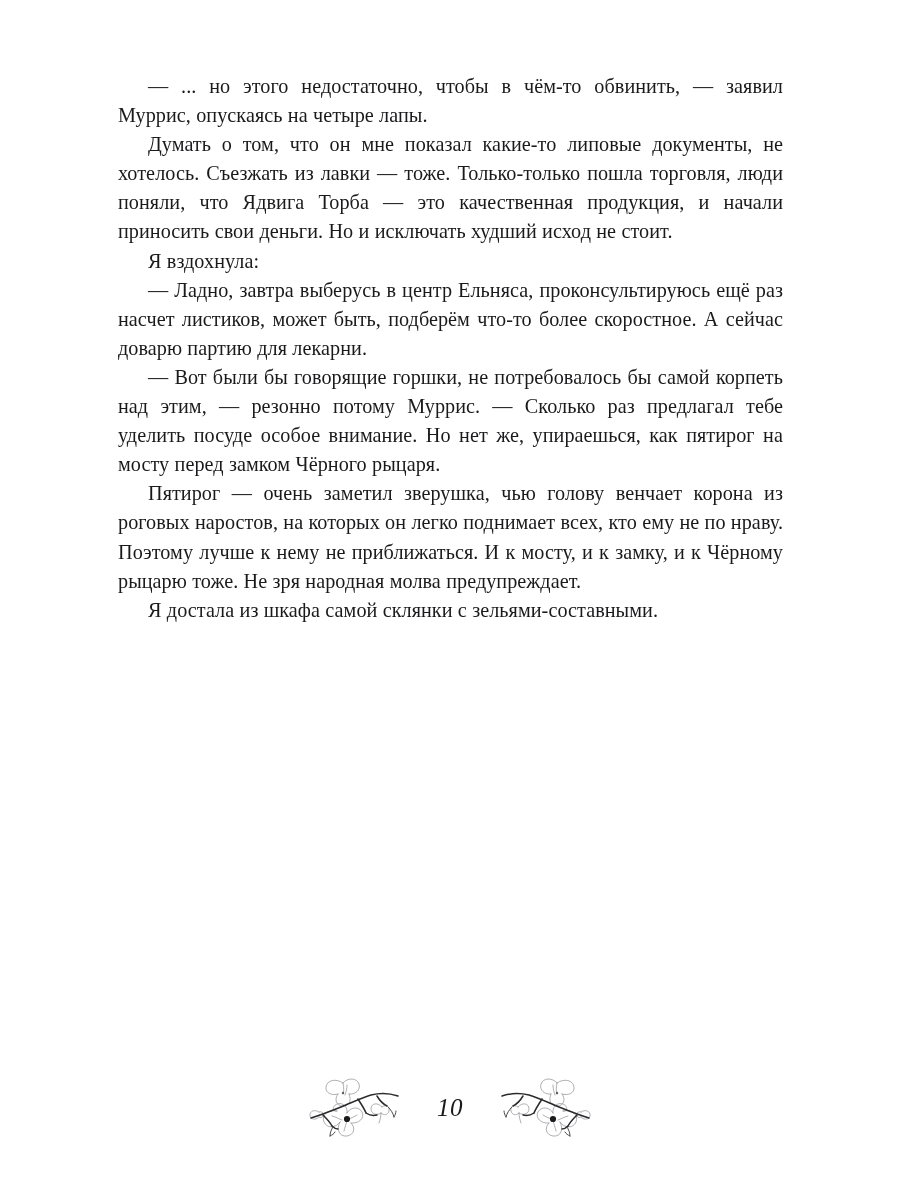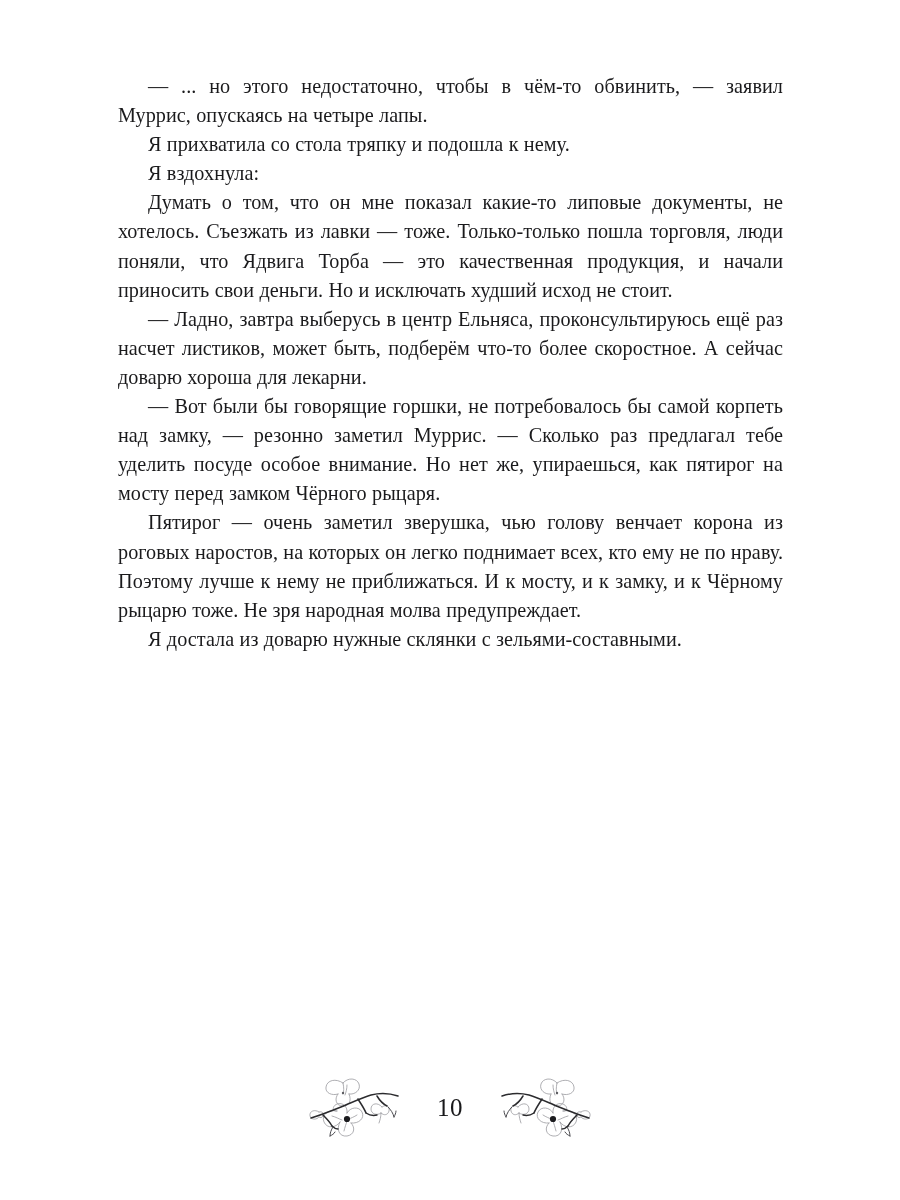--- a/index.html
+++ b/index.html
@@ -69,36 +69,36 @@
   }
 
   .page-number {
     font-family: "Liberation Serif", "DejaVu Serif", serif;
     font-size: 25px;
     color: #18181a;
     width: 86px;
     text-align: center;
     flex: 0 0 auto;
     letter-spacing: 0.5px;
+    font-style: italic;
   }
 </style>
 </head>
 <body>
 
 <div class="page">
 
   <div class="text-block">
     <p class="para">— ... но этого недостаточно, чтобы в чём-то обвинить, — заявил Муррис, опускаясь на четыре лапы.</p>
-    <p class="para">Я прихватила со стола тряпку и подошла к нему.</p>
+    <p class="para">Думать о том, что он мне показал какие-то липовые документы, не хотелось. Съезжать из лавки — тоже. Только-только пошла торговля, люди поняли, что Ядвига Торба — это качественная продукция, и начали приносить свои деньги. Но и исключать худший исход не стоит.</p>
     <p class="para">Я вздохнула:</p>
-    <p class="para">Думать о том, что он мне показал какие-то липовые документы, не хотелось. Съезжать из лавки — тоже. Только-только пошла торговля, люди поняли, что Ядвига Торба — это качественная продукция, и начали приносить свои деньги. Но и исключать худший исход не стоит.</p>
-    <p class="para">— Ладно, завтра выберусь в центр Ельняса, проконсультируюсь ещё раз насчет листиков, может быть, подберём что-то более скоростное. А сейчас доварю хороша для лекарни.</p>
-    <p class="para">— Вот были бы говорящие горшки, не потребовалось бы самой корпеть над замку, — резонно заметил Муррис. — Сколько раз предлагал тебе уделить посуде особое внимание. Но нет же, упираешься, как пятирог на мосту перед замком Чёрного рыцаря.</p>
+    <p class="para">— Ладно, завтра выберусь в центр Ельняса, проконсультируюсь ещё раз насчет листиков, может быть, подберём что-то более скоростное. А сейчас доварю партию для лекарни.</p>
+    <p class="para">— Вот были бы говорящие горшки, не потребовалось бы самой корпеть над этим, — резонно потому Муррис. — Сколько раз предлагал тебе уделить посуде особое внимание. Но нет же, упираешься, как пятирог на мосту перед замком Чёрного рыцаря.</p>
     <p class="para">Пятирог — очень заметил зверушка, чью голову венчает корона из роговых наростов, на которых он легко поднимает всех, кто ему не по нраву. Поэтому лучше к нему не приближаться. И к мосту, и к замку, и к Чёрному рыцарю тоже. Не зря народная молва предупреждает.</p>
-    <p class="para">Я достала из доварю нужные склянки с зельями-составными.</p>
+    <p class="para">Я достала из шкафа самой склянки с зельями-составными.</p>
   </div>
 
   <div class="footer">
 
     <svg class="ornament left" viewBox="0 0 104 74" xmlns="http://www.w3.org/2000/svg">
       <g fill="none" stroke="#9a9aa0" stroke-width="0.8" stroke-linecap="round" stroke-linejoin="round">
 
         <path d="M40 12 C33 7, 24 9, 23 16 C22 22, 29 25, 35 23"></path>
         <path d="M40 12 C45 6, 54 7, 56 13 C58 19, 52 24, 46 23"></path>
         <path d="M35 23 C31 28, 33 35, 40 35 C46 35, 49 30, 46 23"></path>

